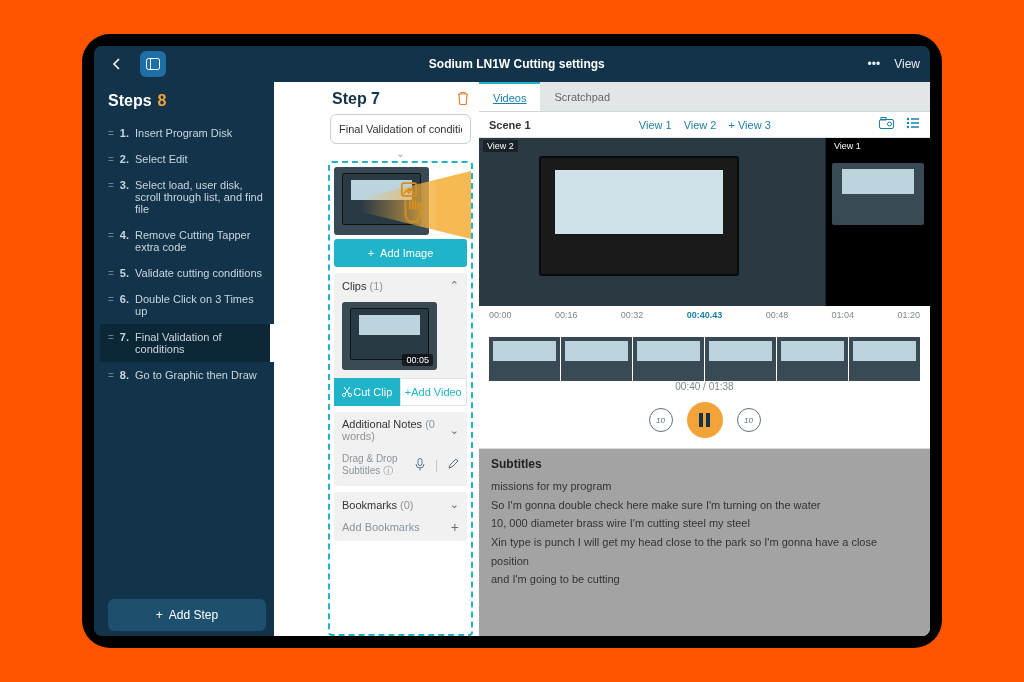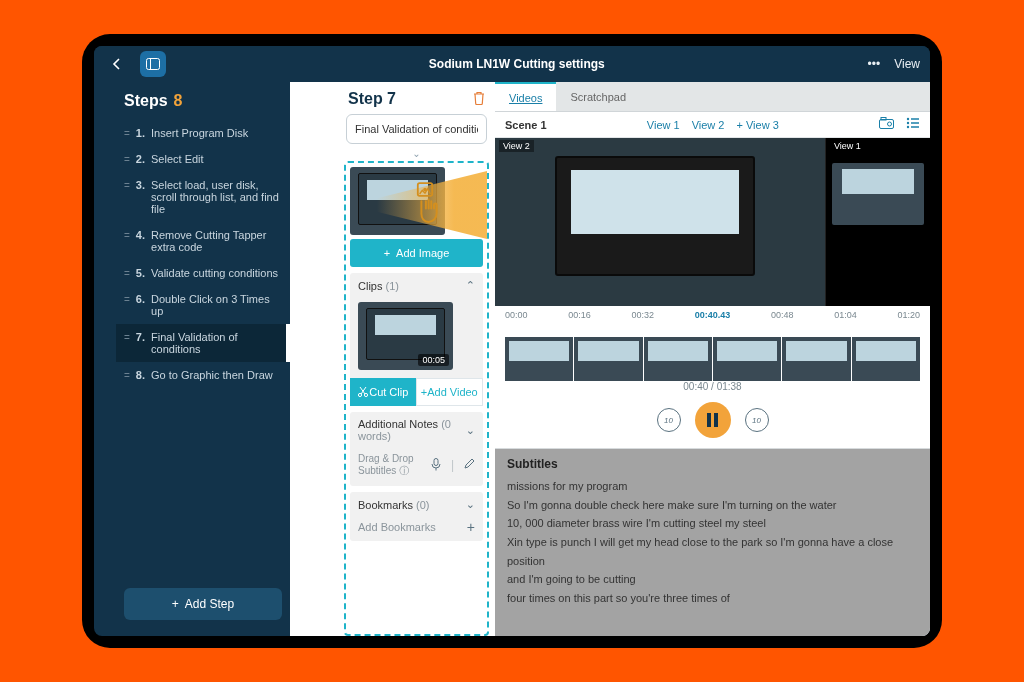--- a/index.html
+++ b/index.html
@@ -6,21 +6,21 @@
   body { background: #ff5500; width: 1024px; height: 682px; display: flex; align-items: center; justify-content: center; }
   .tablet-frame { width: 860px; height: 614px; background: #000; border-radius: 28px; padding: 12px; position: relative; }
   .screen { width: 100%; height: 100%; background: #12334a; border-radius: 8px; overflow: hidden; display: flex; flex-direction: column; }
   .topbar { height: 36px; background: #12334a; display: flex; align-items: center; color: #fff; font-size: 12px; padding: 0 10px; }
   .topbar .left { display: flex; align-items: center; gap: 10px; }
   .iconbtn { width: 26px; height: 26px; border-radius: 6px; display: flex; align-items: center; justify-content: center; cursor: pointer; }
   .iconbtn.blue { background: #1d6fa5; }
   .topbar .title { flex: 1; text-align: center; font-weight: 600; }
   .topbar .right { display: flex; align-items: center; gap: 14px; color: #e8eef3; }
   .body { flex: 1; display: flex; min-height: 0; }
-  .sidebar { width: 180px; background: #12334a; color: #fff; display: flex; flex-direction: column; padding: 6px 0 12px 6px; margin-left: 16px; }
+  .sidebar { width: 180px; background: #12334a; color: #fff; display: flex; flex-direction: column; padding: 6px 0 1px 6px; }
   .sidebar h2 { font-size: 16px; font-weight: 700; padding: 4px 8px 10px; }
   .sidebar h2 .count { color: #f2a33a; margin-left: 6px; }
   .steps-list { flex: 1; overflow: auto; }
   .step-item { display: flex; align-items: flex-start; gap: 6px; padding: 7px 8px; font-size: 11px; color: #c9d6df; cursor: pointer; }
   .step-item .drag { color: #6b8191; font-size: 10px; margin-top: 1px; }
   .step-item.active { background: #0c2738; border-right: 4px solid #fff; }
   .step-item .num { font-weight: 600; color: #c9d6df; }
   .add-step { margin: 4px 8px; background: #1d4f6e; color: #fff; border-radius: 6px; height: 32px; display: flex; align-items: center; justify-content: center; font-size: 12px; cursor: pointer; gap: 6px; }
   .center { width: 205px; background: #fff; display: flex; flex-direction: column; padding-left: 48px; }
   .center-head { padding: 8px 10px 6px; display: flex; align-items: center; justify-content: space-between; }
@@ -330,19 +330,18 @@
           </div>
         </div>
         <div class="subtitles">
           <h4>Subtitles</h4>
           <div id="subs">
               <p>missions for my program</p>
               <p>So I'm gonna double check here make sure I'm turning on the water</p>
               <p>10, 000 diameter brass wire I'm cutting steel my steel</p>
               <p>Xin type is punch I will get my head close to the park so I'm gonna have a close position</p>
               <p>and I'm going to be cutting</p>
-              <p>four times on this part so you're three times of</p>
             </div>
         </div>
       </div>
     </div>
   </div>
 </div>
 
 </body></html>

